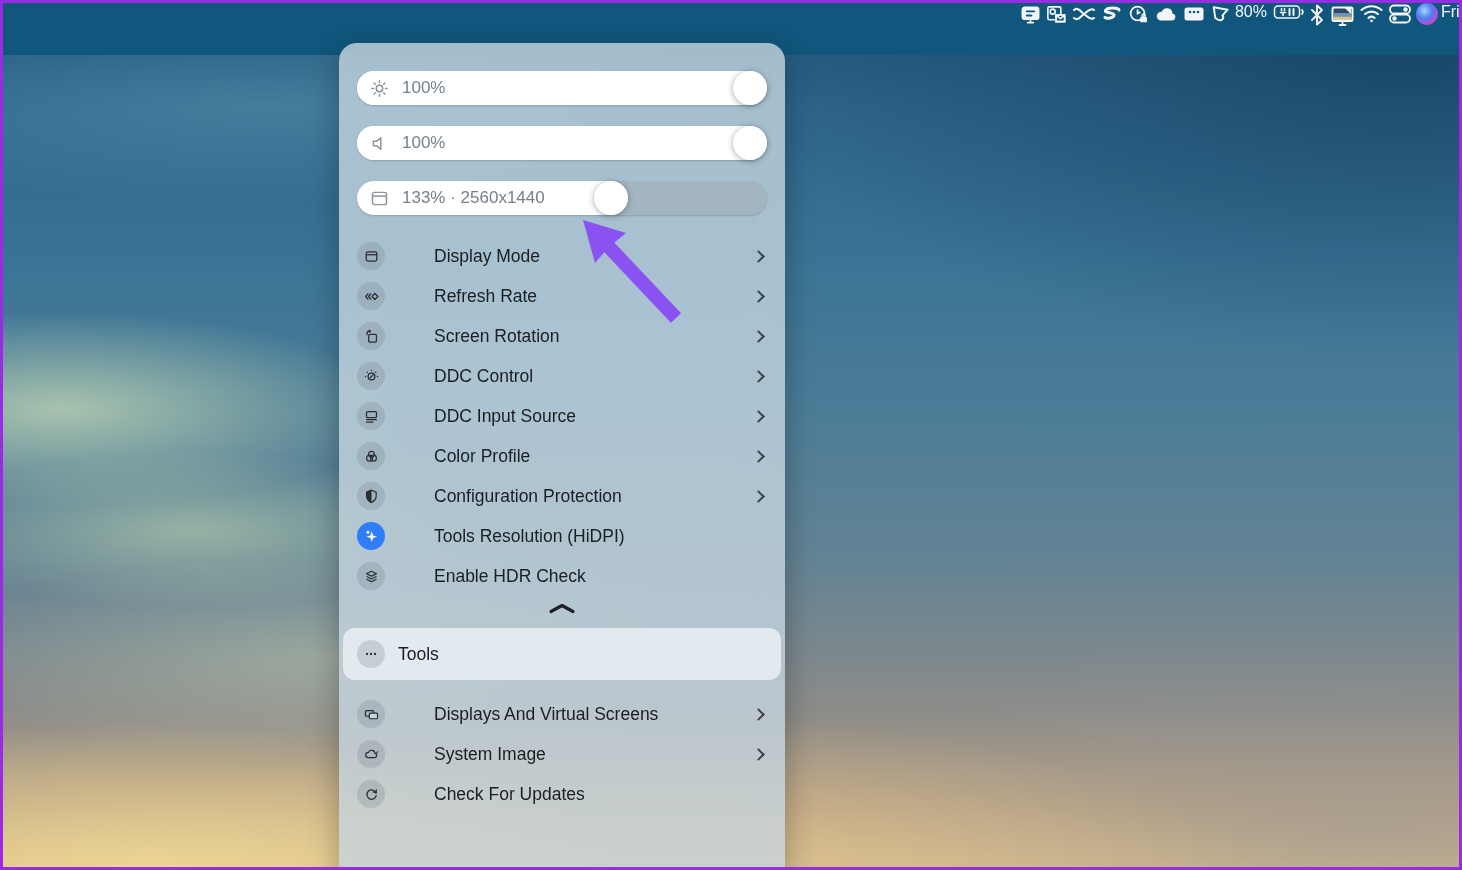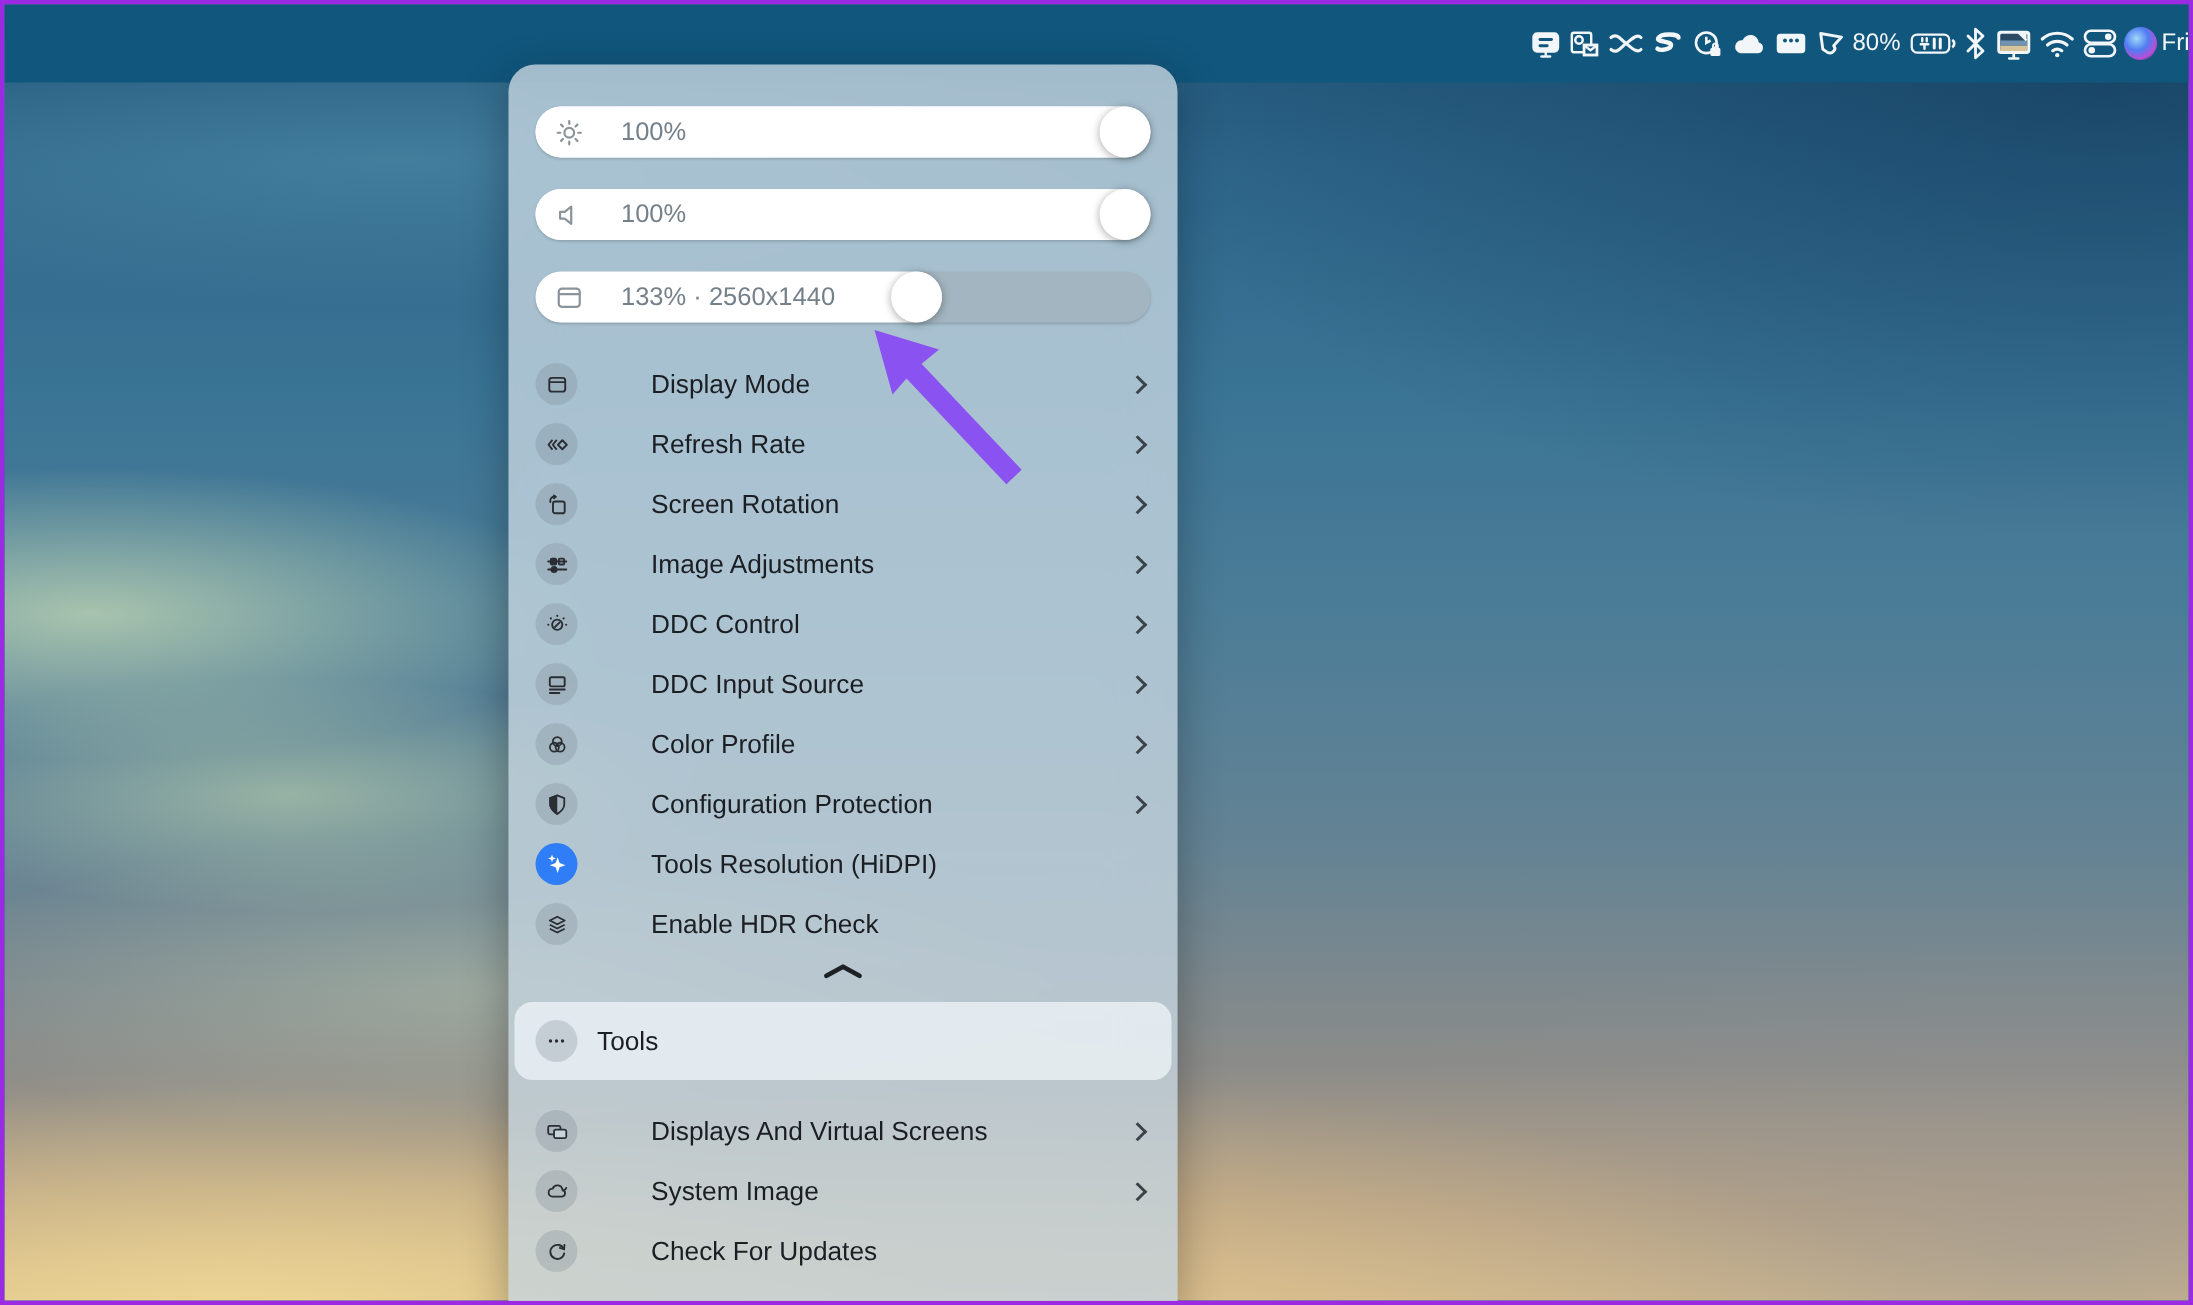--- a/index.html
+++ b/index.html
@@ -23,21 +23,21 @@
       radial-gradient(ellipse 900px 420px at 96% 6%,  rgba(14,52,84,0.55), transparent 72%),
       radial-gradient(ellipse 800px 300px at 94% 96%, rgba(148,150,152,0.5), transparent 70%),
       radial-gradient(ellipse 800px 140px at 18% 12%, rgba(88,150,176,0.5), transparent 70%),
       linear-gradient(180deg,#205578 0%,#2d6589 12%,#3a7495 30%,#4d7d97 48%,#648394 65%,#8c8c89 82%,#bba383 93%,#d6b98a 100%);
   }
 
   
   .menubar {
     position:absolute; top:0; left:0; right:0; height:52px;
     background:#11567c;
-    display:flex; align-items:center; justify-content:flex-end;
+    display:flex; align-items:flex-start; justify-content:flex-end;
     gap:3px; color:#f2f6f8; padding-right:0;
   }
   .mbi { display:flex; align-items:center; color:#f2f6f8; }
   .mbi svg { display:block; }
   .mb-text { font-size:16px; color:#f2f6f8; }
   .battery-group { display:flex; align-items:center; gap:6px; }
   .date { margin-right:-14px; white-space:nowrap; }
   .siri-orb {
     width:22px; height:22px; border-radius:50%;
     background:radial-gradient(circle at 38% 35%, #9fd8f8 0%, #4f7df2 40%, #b44fd8 68%, #23355e 100%);
@@ -65,21 +65,21 @@
   .slider-fill {
     position:absolute; left:0; top:0; height:34px; border-radius:17px;
     background:#ffffff; min-width:34px;
   }
   .slider-thumb {
     position:absolute; right:0; top:0; width:34px; height:34px; border-radius:50%;
     background:#ffffff; box-shadow:0 1px 6px rgba(0,0,0,0.35);
   }
   .slider-label {
     position:absolute; left:12px; top:0; height:34px; display:flex; align-items:center;
-    gap:24px; z-index:2; color:#74808a; font-size:17px;
+    gap:12px; z-index:2; color:#74808a; font-size:17px;
   }
   .slider-label svg { display:block; color:#8b949b; }
 
   
   .menu-list { margin-top:16px; }
   .mi {
     display:flex; align-items:center; height:40px; padding:0 18px;
     cursor:default;
     gap:36px;
   }
@@ -318,33 +318,20 @@
           <svg width="17" height="17" viewBox="0 0 24 24" fill="none" stroke="currentColor" stroke-width="1.8" stroke-linecap="round">
             <rect x="8" y="9" width="11" height="11" rx="2"></rect>
             <path d="M5.5 9.5 V8 a3.5 3.5 0 0 1 3.5-3.5 h1.5"></path>
             <path d="M10.5 4.5 l-1.6-1.3 M10.5 4.5 l-1.6 1.3"></path>
           </svg>
         </span>
         <span class="mil">Screen Rotation</span>
         <span class="chev"></span>
       </div>
 
-      <div class="mi">
-        <span class="mic">
-          <svg width="17" height="17" viewBox="0 0 24 24" fill="none" stroke="currentColor" stroke-width="1.8" stroke-linecap="round">
-            <line x1="3.5" y1="9" x2="20.5" y2="9"></line>
-            <rect x="6" y="6.2" width="5" height="5.6" rx="1" fill="currentColor"></rect>
-            <rect x="13.5" y="6.2" width="5" height="5.6" rx="1" fill="none"></rect>
-            <line x1="3.5" y1="16.5" x2="20.5" y2="16.5"></line>
-            <circle cx="9" cy="16.5" r="2.4" fill="currentColor"></circle>
-          </svg>
-        </span>
-        <span class="mil">Image Adjustments</span>
-        <span class="chev"></span>
-      </div>
 
       <div class="mi">
         <span class="mic">
           <svg width="17" height="17" viewBox="0 0 24 24" fill="none" stroke="currentColor" stroke-width="1.8">
             <circle cx="12" cy="12" r="4.8"></circle>
             <line x1="9.3" y1="14.7" x2="14.7" y2="9.3"></line>
             <circle cx="12" cy="3.6" r="1" fill="currentColor" stroke="none"></circle>
             <circle cx="18" cy="6" r="1" fill="currentColor" stroke="none"></circle>
             <circle cx="20.4" cy="12" r="1" fill="currentColor" stroke="none"></circle>
             <circle cx="6" cy="6" r="1" fill="currentColor" stroke="none"></circle>

